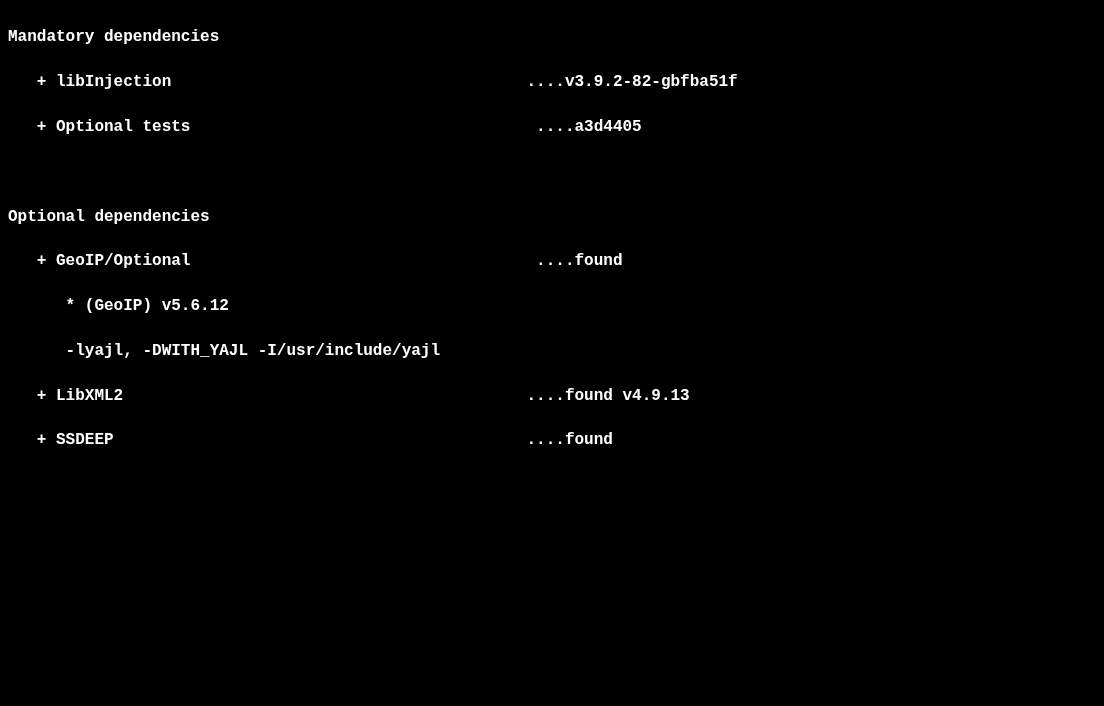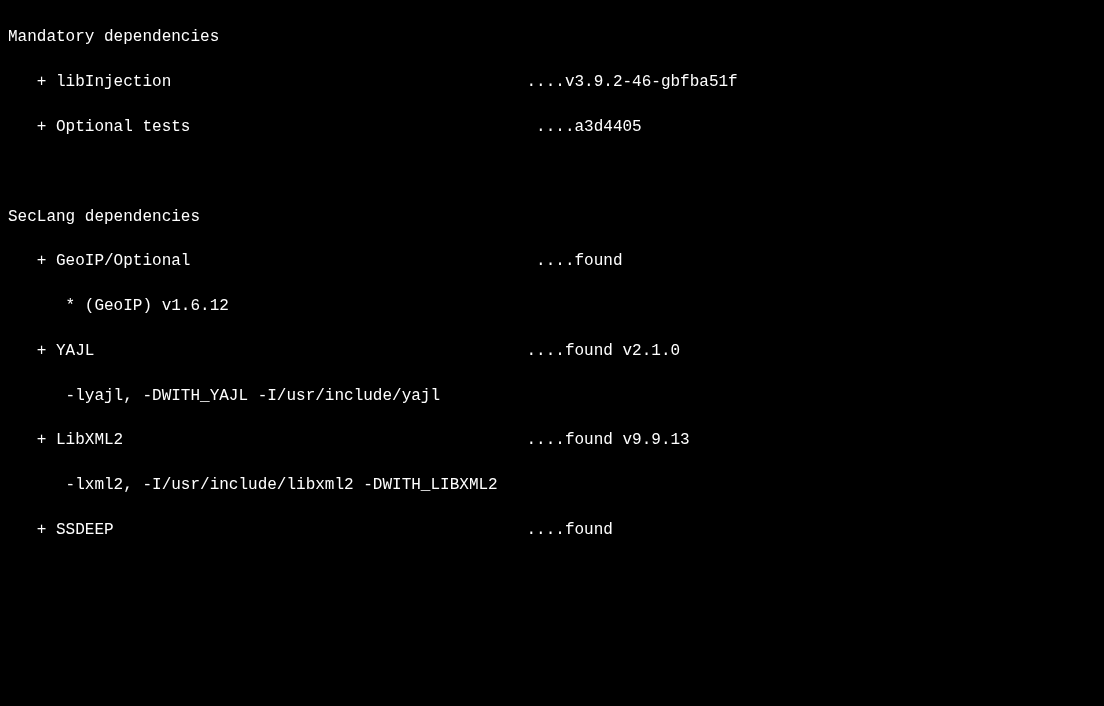--- a/index.html
+++ b/index.html
@@ -14,37 +14,36 @@
     height: 706px;
     overflow: hidden;
   }
   .terminal {
     padding: 4px 8px;
     white-space: pre;
   }
   .line {
     display: block;
     min-height: 1.4em;
+    font-weight: bold;
   }
 </style>
 </head>
 <body>
 
 <div class="terminal">
 <span class="line">Mandatory dependencies</span>
-<span class="line">   + libInjection                                     ....v3.9.2-46-gbfba51f</span>
+<span class="line">   + libInjection                                     ....v3.9.2-82-gbfba51f</span>
 <span class="line">   + Optional tests                                    ....a3d4405</span>
 <span class="line"> </span>
-<span class="line">SecLang dependencies</span>
+<span class="line">Optional dependencies</span>
 <span class="line">   + GeoIP/Optional                                    ....found </span>
-<span class="line">      * (GeoIP) v1.6.12</span>
-<span class="line">   + YAJL                                             ....found v2.1.0</span>
+<span class="line">      * (GeoIP) v5.6.12</span>
 <span class="line">      -lyajl, -DWITH_YAJL -I/usr/include/yajl</span>
-<span class="line">   + LibXML2                                          ....found v9.9.13</span>
-<span class="line">      -lxml2, -I/usr/include/libxml2 -DWITH_LIBXML2</span>
+<span class="line">   + LibXML2                                          ....found v4.9.13</span>
 <span class="line">   + SSDEEP                                           ....found </span>
 
 
 
 
 
 
 
 
 

